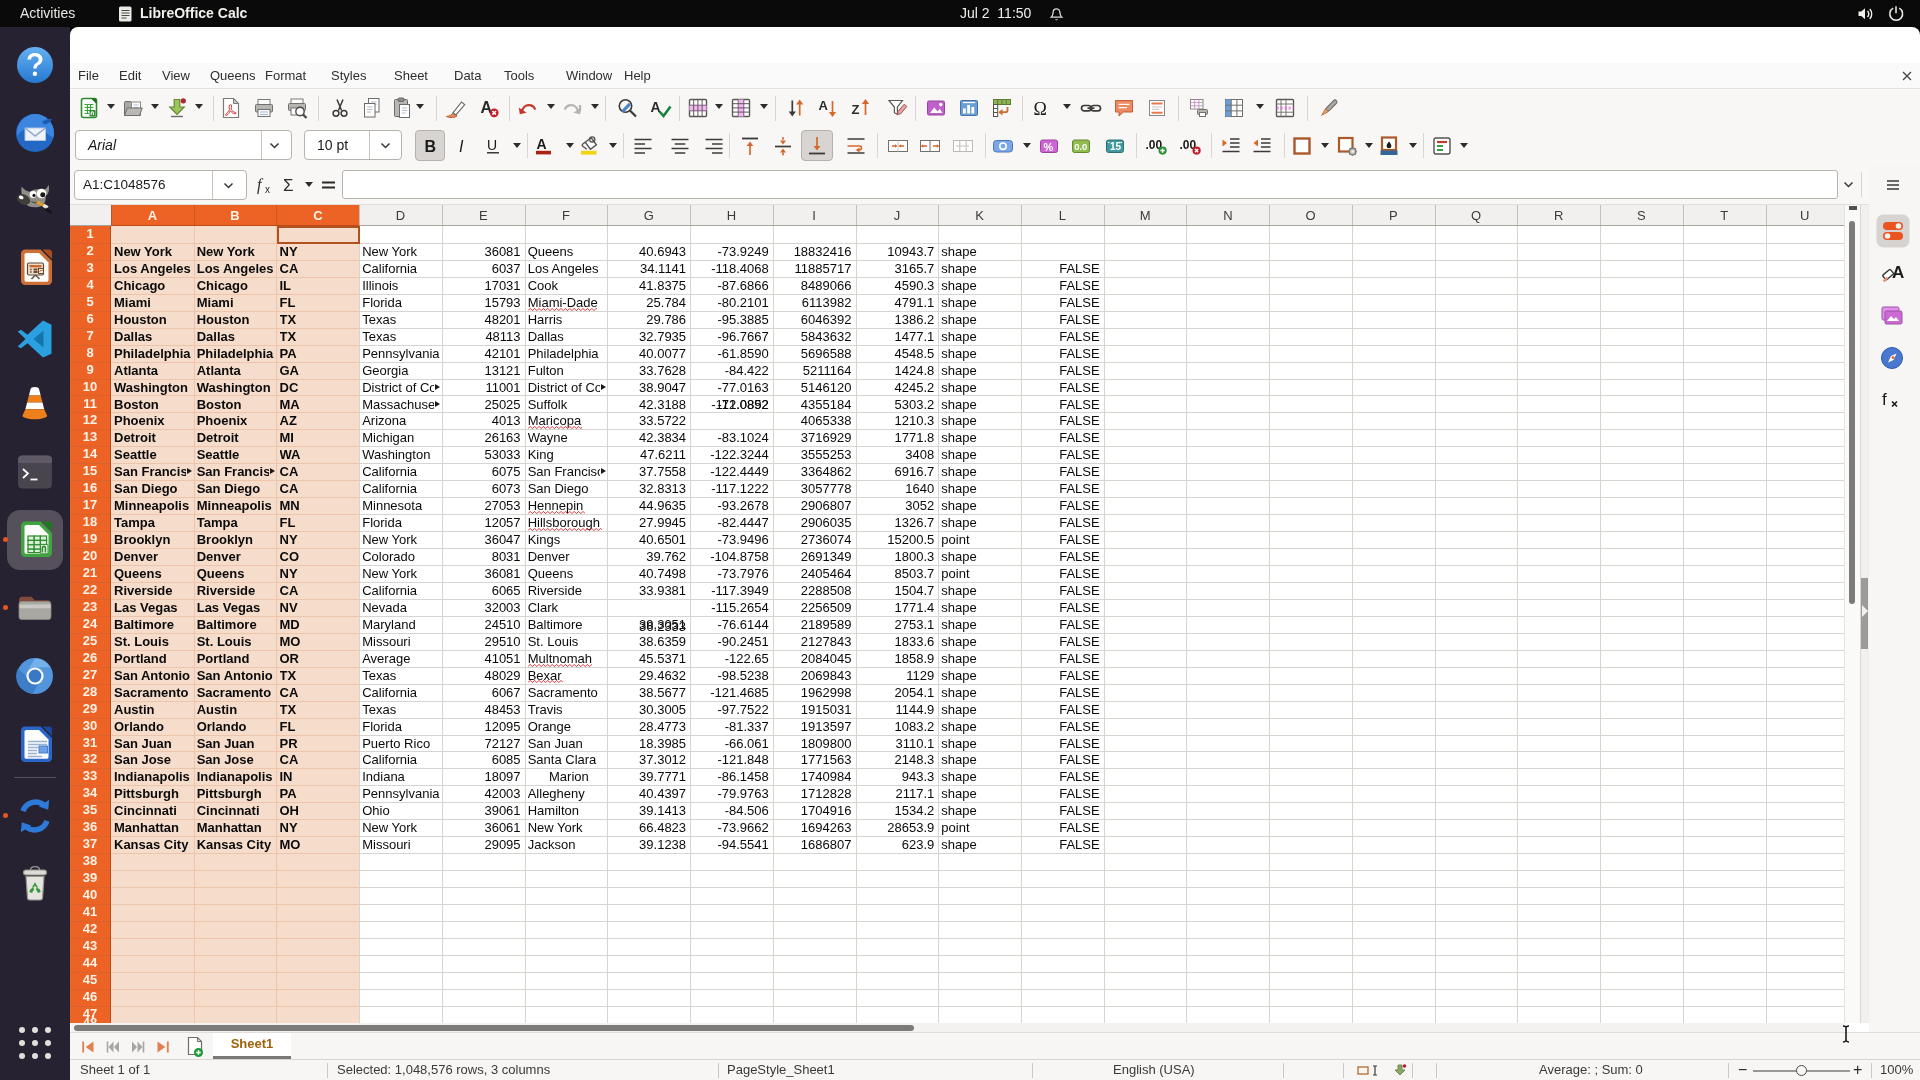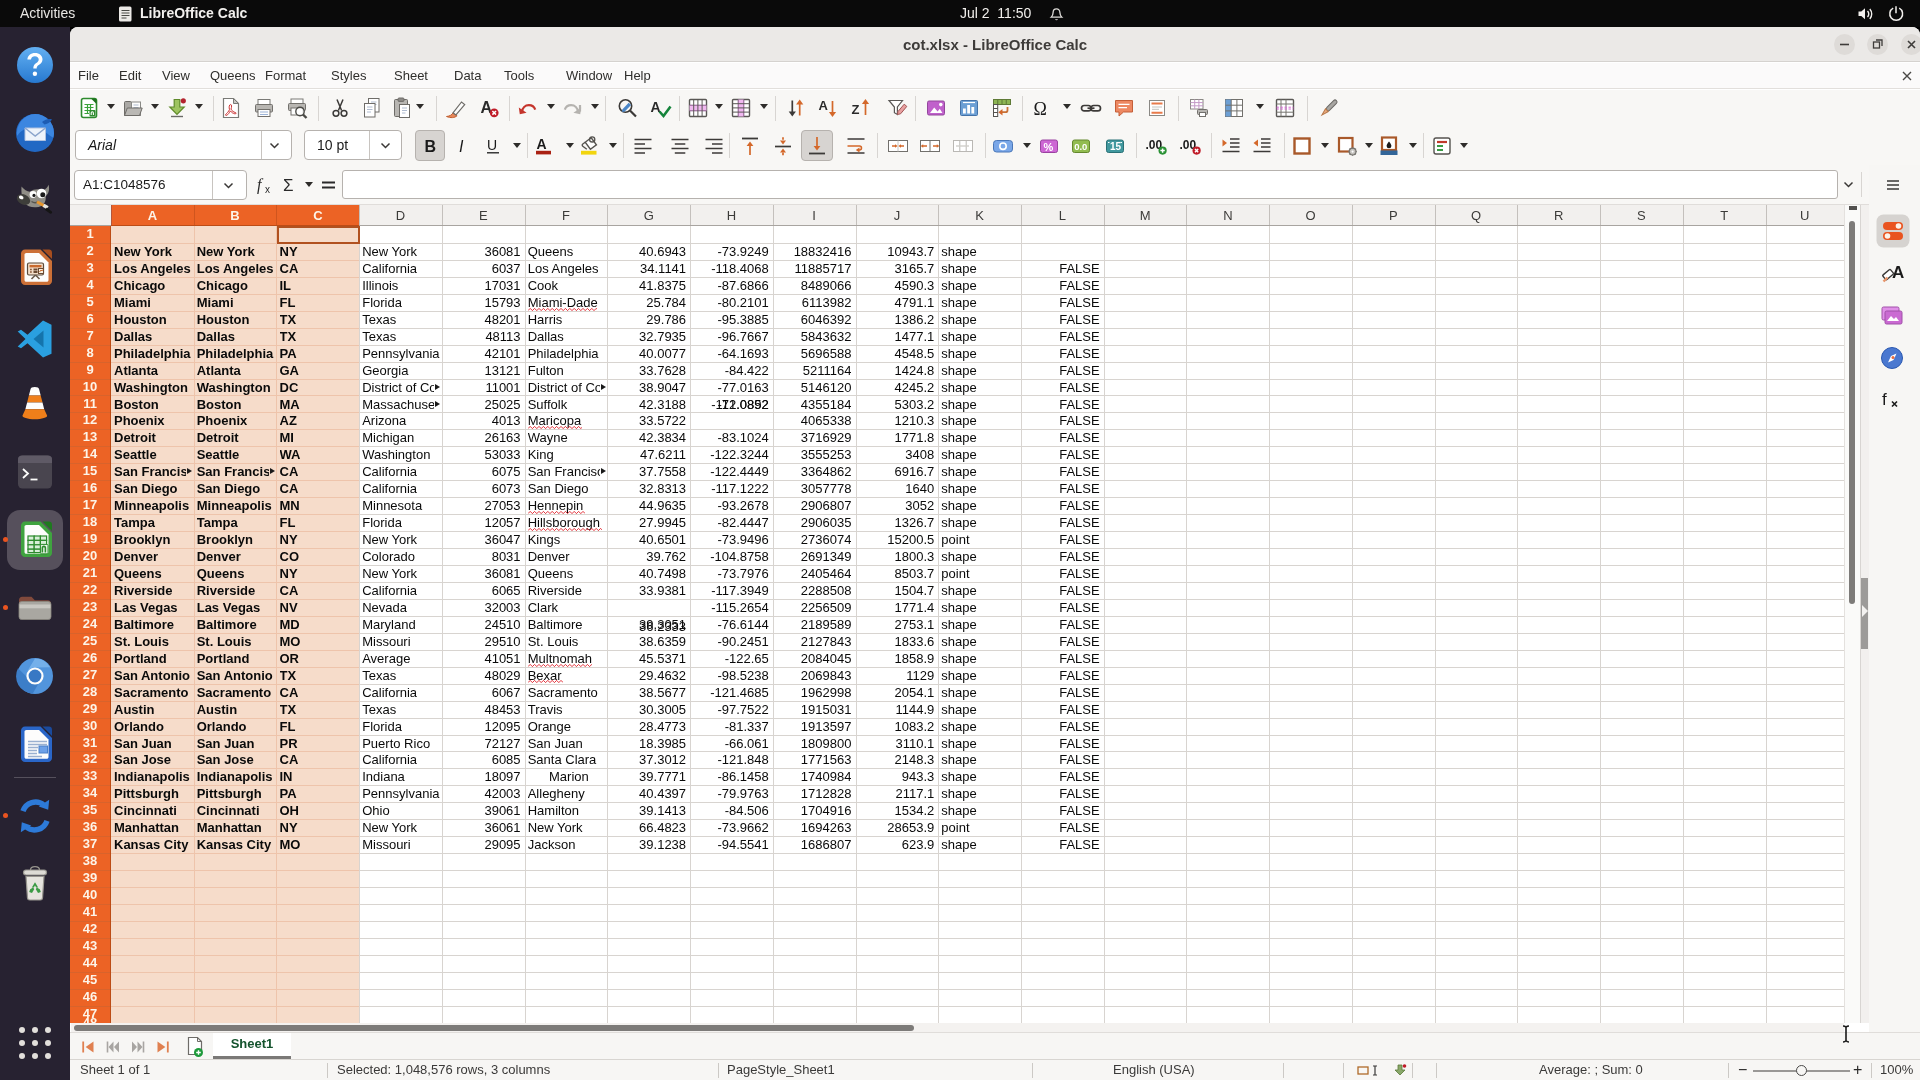--- a/index.html
+++ b/index.html
@@ -223,39 +223,20 @@
         <circle cx="8" cy="21" r="3" fill="#e2dfdb"></circle>
         <circle cx="21" cy="21" r="3" fill="#e2dfdb"></circle>
         <circle cx="34" cy="21" r="3" fill="#e2dfdb"></circle>
         <circle cx="8" cy="34" r="3" fill="#e2dfdb"></circle>
         <circle cx="21" cy="34" r="3" fill="#e2dfdb"></circle>
         <circle cx="34" cy="34" r="3" fill="#e2dfdb"></circle>
       </svg>
     </div>
   </div>
 <div id="win">
-    <div id="titlebar">
-      <div class="t">cot.xlsx - LibreOffice Calc</div>
-      <div class="wbtn" style="left:1764px">
-        <svg width="21" height="21">
-          <path d="M6 10.5h9" stroke="#3e3c3a" stroke-width="1.6"></path>
-        </svg>
-      </div>
-      <div class="wbtn" style="left:1797px">
-        <svg width="21" height="21">
-          <rect x="6.5" y="8" width="6" height="6" fill="none" stroke="#3e3c3a" stroke-width="1.3"></rect>
-          <path d="M9 6h6v6" fill="none" stroke="#3e3c3a" stroke-width="1.3"></path>
-        </svg>
-      </div>
-      <div class="wbtn" style="left:1831px">
-        <svg width="21" height="21">
-          <path d="M7 7l7 7M14 7l-7 7" stroke="#3e3c3a" stroke-width="1.6"></path>
-        </svg>
-      </div>
-    </div>
     <div id="menubar">
       <span class="abs" style="left:8px;line-height:25px">File</span>
       <span class="abs" style="left:49px;line-height:25px">Edit</span>
       <span class="abs" style="left:92px;line-height:25px">View</span>
       <span class="abs" style="left:140px;line-height:25px">Queens</span>
       <span class="abs" style="left:195px;line-height:25px">Format</span>
       <span class="abs" style="left:261px;line-height:25px">Styles</span>
       <span class="abs" style="left:324px;line-height:25px">Sheet</span>
       <span class="abs" style="left:384px;line-height:25px">Data</span>
       <span class="abs" style="left:434px;line-height:25px">Tools</span>
@@ -1136,21 +1117,21 @@
       <div class="cell num" style="left:789.6px;top:123.7px;width:74.7px;height:15.9px;line-height:15.9px">1477.1</div>
       <div class="cell" style="left:871.3px;top:123.7px;width:78.7px;height:15.9px;line-height:15.9px">shape</div>
       <div class="cell num" style="left:955.0px;top:123.7px;width:74.7px;height:15.9px;line-height:15.9px">FALSE</div>
       <div class="cell bold" style="left:44.0px;top:140.6px;width:78.7px;height:15.9px;line-height:15.9px">Philadelphia</div>
       <div class="cell bold" style="left:126.7px;top:140.6px;width:78.7px;height:15.9px;line-height:15.9px">Philadelphia</div>
       <div class="cell bold" style="left:209.5px;top:140.6px;width:78.7px;height:15.9px;line-height:15.9px">PA</div>
       <div class="cell" style="left:292.2px;top:140.6px;width:78.7px;height:15.9px;line-height:15.9px">Pennsylvania</div>
       <div class="cell num" style="left:375.9px;top:140.6px;width:74.7px;height:15.9px;line-height:15.9px">42101</div>
       <div class="cell" style="left:457.7px;top:140.6px;width:78.7px;height:15.9px;line-height:15.9px">Philadelphia</div>
       <div class="cell num" style="left:541.4px;top:140.6px;width:74.7px;height:15.9px;line-height:15.9px">40.0077</div>
-      <div class="cell num" style="left:624.1px;top:140.6px;width:74.7px;height:15.9px;line-height:15.9px">-64.1693</div>
+      <div class="cell num" style="left:624.1px;top:140.6px;width:74.7px;height:15.9px;line-height:15.9px">-61.8590</div>
       <div class="cell num" style="left:706.8px;top:140.6px;width:74.7px;height:15.9px;line-height:15.9px">5696588</div>
       <div class="cell num" style="left:789.6px;top:140.6px;width:74.7px;height:15.9px;line-height:15.9px">4548.5</div>
       <div class="cell" style="left:871.3px;top:140.6px;width:78.7px;height:15.9px;line-height:15.9px">shape</div>
       <div class="cell num" style="left:955.0px;top:140.6px;width:74.7px;height:15.9px;line-height:15.9px">FALSE</div>
       <div class="cell bold" style="left:44.0px;top:157.6px;width:78.7px;height:15.9px;line-height:15.9px">Atlanta</div>
       <div class="cell bold" style="left:126.7px;top:157.6px;width:78.7px;height:15.9px;line-height:15.9px">Atlanta</div>
       <div class="cell bold" style="left:209.5px;top:157.6px;width:78.7px;height:15.9px;line-height:15.9px">GA</div>
       <div class="cell" style="left:292.2px;top:157.6px;width:78.7px;height:15.9px;line-height:15.9px">Georgia</div>
       <div class="cell num" style="left:375.9px;top:157.6px;width:74.7px;height:15.9px;line-height:15.9px">13121</div>
       <div class="cell" style="left:457.7px;top:157.6px;width:78.7px;height:15.9px;line-height:15.9px">Fulton</div>
@@ -1619,21 +1600,21 @@
       <div class="abs" style="left:115px;top:3px">
         <svg width="20" height="22" viewBox="0 0 20 22">
           <path d="M3.5 1.5h9l4 4v13h-13z" fill="#fff" stroke="#6e6c68" stroke-width="1.2"></path>
           <path d="M12.5 1.5v4h4" fill="none" stroke="#6e6c68"></path>
           <circle cx="13.5" cy="16.5" r="4.5" fill="#1d9a3a"></circle>
           <path d="M11.2 16.5h4.6M13.5 14.2v4.6" stroke="#fff" stroke-width="1.4"></path>
         </svg>
       </div>
       <div class="abs" style="left:143px;top:0;width:78px;height:24px;background:#fff"></div>
       <div class="abs" style="left:143px;top:23px;width:78px;height:3px;background:#7b7977"></div>
-      <div class="abs" style="left:143px;top:0;width:78px;height:21px;line-height:22px;text-align:center;font-weight:bold;color:#14532d">Sheet1</div>
+      <div class="abs" style="left:143px;top:0;width:78px;height:21px;line-height:22px;text-align:center;font-weight:bold;color:#a16207">Sheet1</div>
     </div>
     <div id="statusbar">
       <span class="it" style="left:10px">Sheet 1 of 1</span>
       <div class="ssep" style="left:257px"></div>
       <span class="it" style="left:267px">Selected: 1,048,576 rows, 3 columns</span>
       <div class="ssep" style="left:648px"></div>
       <span class="it" style="left:657px">PageStyle_Sheet1</span>
       <div class="ssep" style="left:962px"></div>
       <span class="it" style="left:1043px">English (USA)</span>
       <div class="ssep" style="left:1213px"></div>

